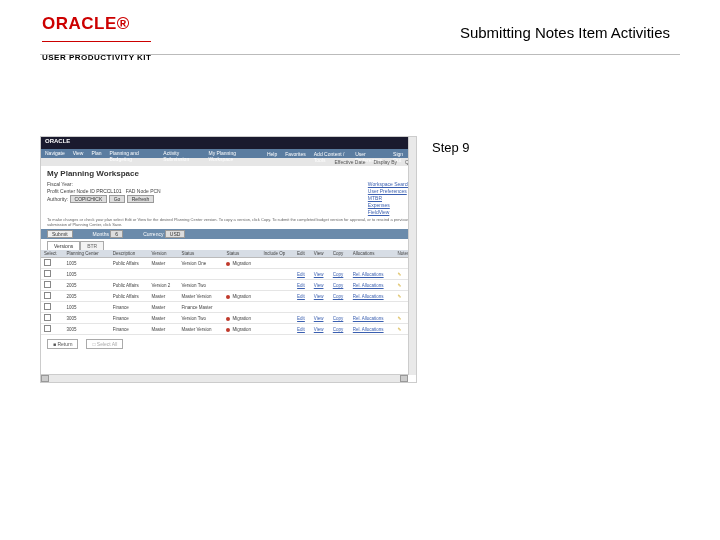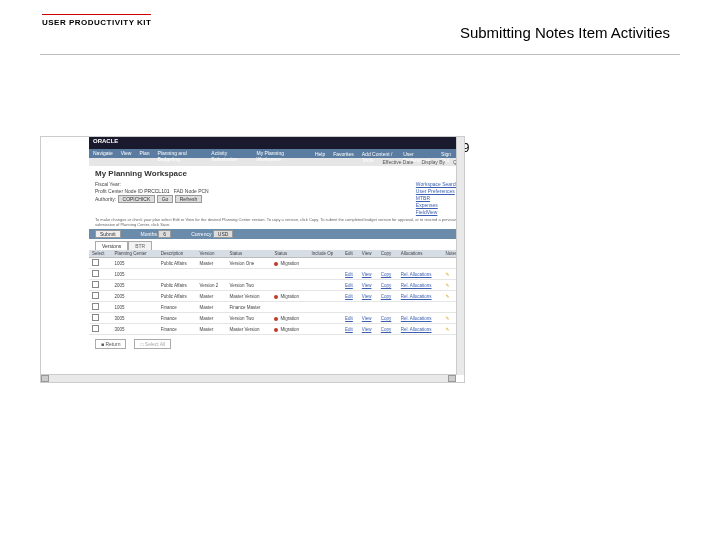--- a/index.html
+++ b/index.html
@@ -2,31 +2,31 @@
 <html><head>
 <meta charset="utf-8">
 <style>
   html,body{margin:0;padding:0;width:720px;height:540px;font-family:Arial,Helvetica,sans-serif;background:#fff;color:#000;}
   .page{position:relative;width:720px;height:540px;}
 
   
   .logo-wrap{position:absolute;left:42px;top:14px;}
   .oracle{font-weight:bold;color:#c00;font-size:17px;letter-spacing:0.5px;}
   .oracle .dot{color:#c00;}
-  .upkit{font-size:8px;font-weight:bold;letter-spacing:0.5px;margin-top:0;border-top:1px solid #c00;padding-top:3px;}
+  .upkit{font-size:8px;font-weight:bold;letter-spacing:0.5px;margin-top:7px;border-top:1px solid #c00;padding-top:11px;}
   .title{position:absolute;right:50px;top:24px;font-size:15px;}
   .rule{position:absolute;left:40px;top:54px;width:640px;height:1px;background:#bbb;}
 
   
   .step{position:absolute;left:432px;top:140px;font-size:13px;}
   .body{position:absolute;left:430px;top:178px;width:255px;font-size:13px;line-height:1.35;}
   .body b{font-weight:bold;}
 
   
-  .shot{position:absolute;left:40px;top:136px;width:375px;height:245px;border:1px solid #ccc;background:#fff;font-size:5px;color:#333;overflow:hidden;padding-left:48px;}
+  .shot{position:absolute;left:40px;top:136px;width:375px;height:245px;border:1px solid #ccc;background:#fff;font-size:5px;color:#333;overflow:hidden;}
   .blackbar{background:#1a1a2e;height:10px;padding:1px 4px;}
   .ora2{color:#fff;font-weight:bold;font-size:6px;}
   .bluebar{background:#5a7ca0;height:9px;display:flex;color:#fff;}
   .bluebar span{padding:1px 4px;}
   .bluebar .right{margin-left:auto;display:flex;}
   .greybar{background:#e6e6e6;height:8px;display:flex;align-items:center;padding:0 4px;color:#555;}
   .wtitle{font-weight:bold;font-size:8px;padding:3px 6px;color:#333;}
   .form{padding:0 6px;display:flex;gap:30px;}
   .form .col{display:flex;flex-direction:column;gap:1px;}
   .form .lab{color:#444;}
@@ -48,20 +48,21 @@
   .scroll{position:absolute;bottom:0;left:0;right:8px;height:7px;background:#e9e9e9;border-top:1px solid #ccc;}
   .scroll .thumb{width:6px;height:5px;background:#ccc;border:1px solid #999;margin:0;}
   .scroll .thumb.r{position:absolute;right:0;top:0;}
   .vscroll{position:absolute;right:0;top:0;bottom:7px;width:7px;background:#e9e9e9;border-left:1px solid #ccc;}
 </style>
 </head>
 <body>
 <div class="page">
 
   <div class="logo-wrap">
+    <div class="oracle"><span>ORACLE</span><span class="dot">®</span></div>
     <div class="upkit">USER PRODUCTIVITY KIT</div>
   </div>
   <div class="title">Submitting Notes Item Activities</div>
   <div class="rule"></div>
 
   <div class="step">Step 9</div>
 
   <div class="shot">
     <div class="blackbar">
       <span class="ora2">ORACLE</span>

